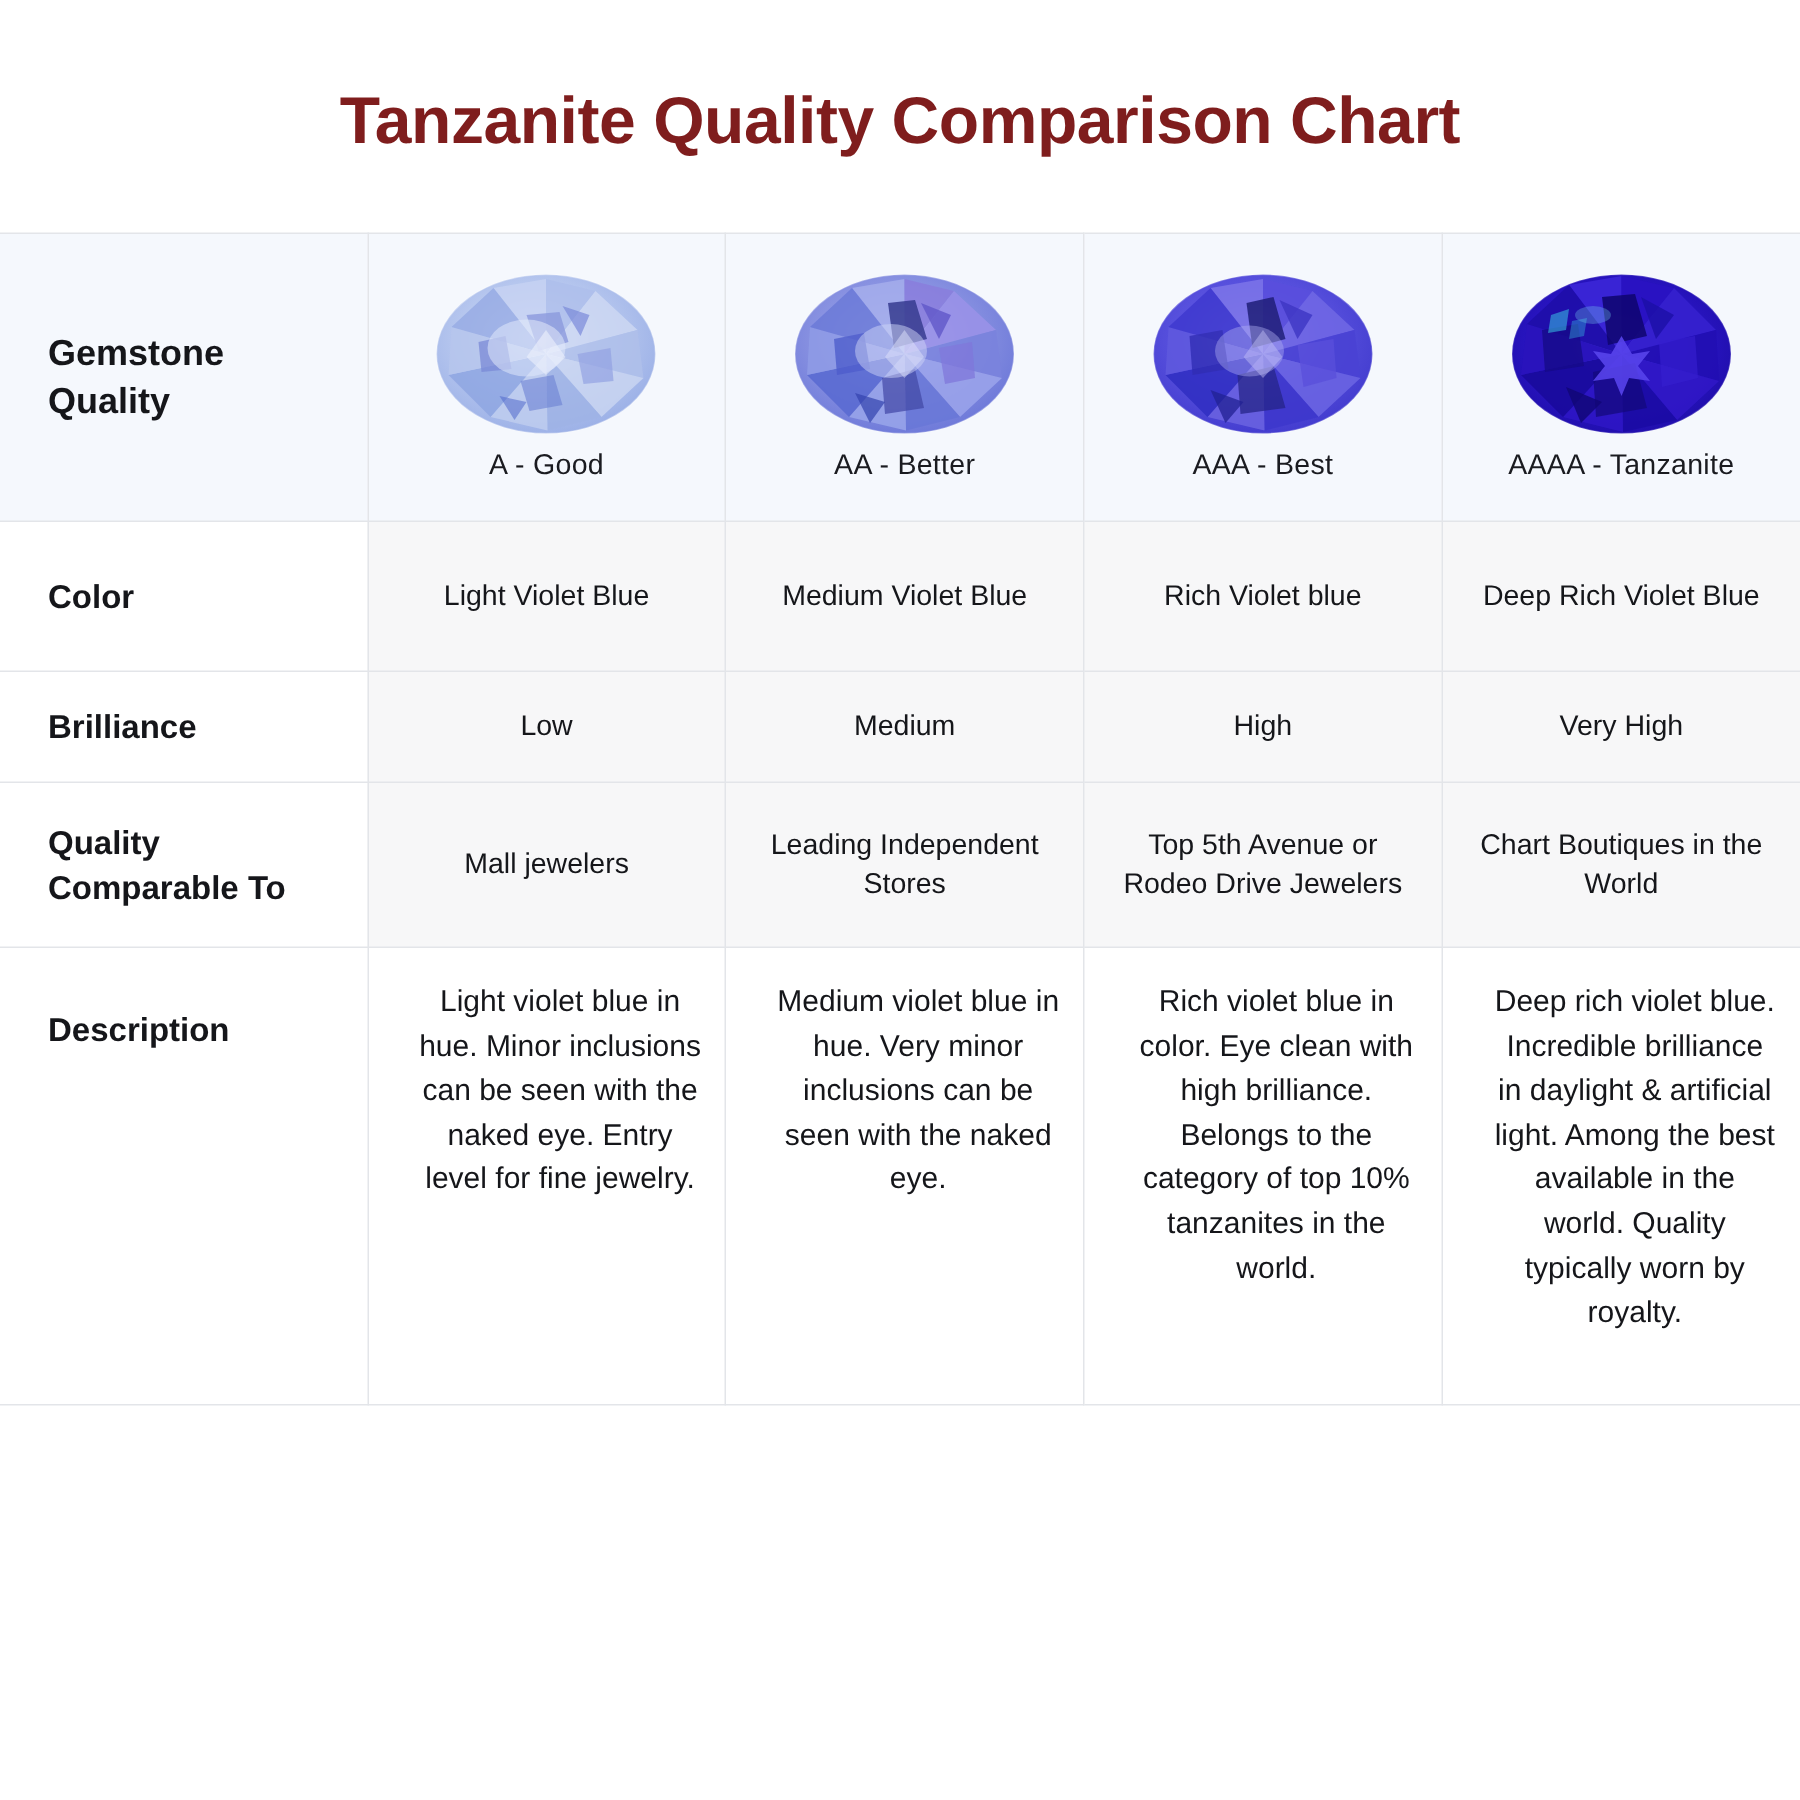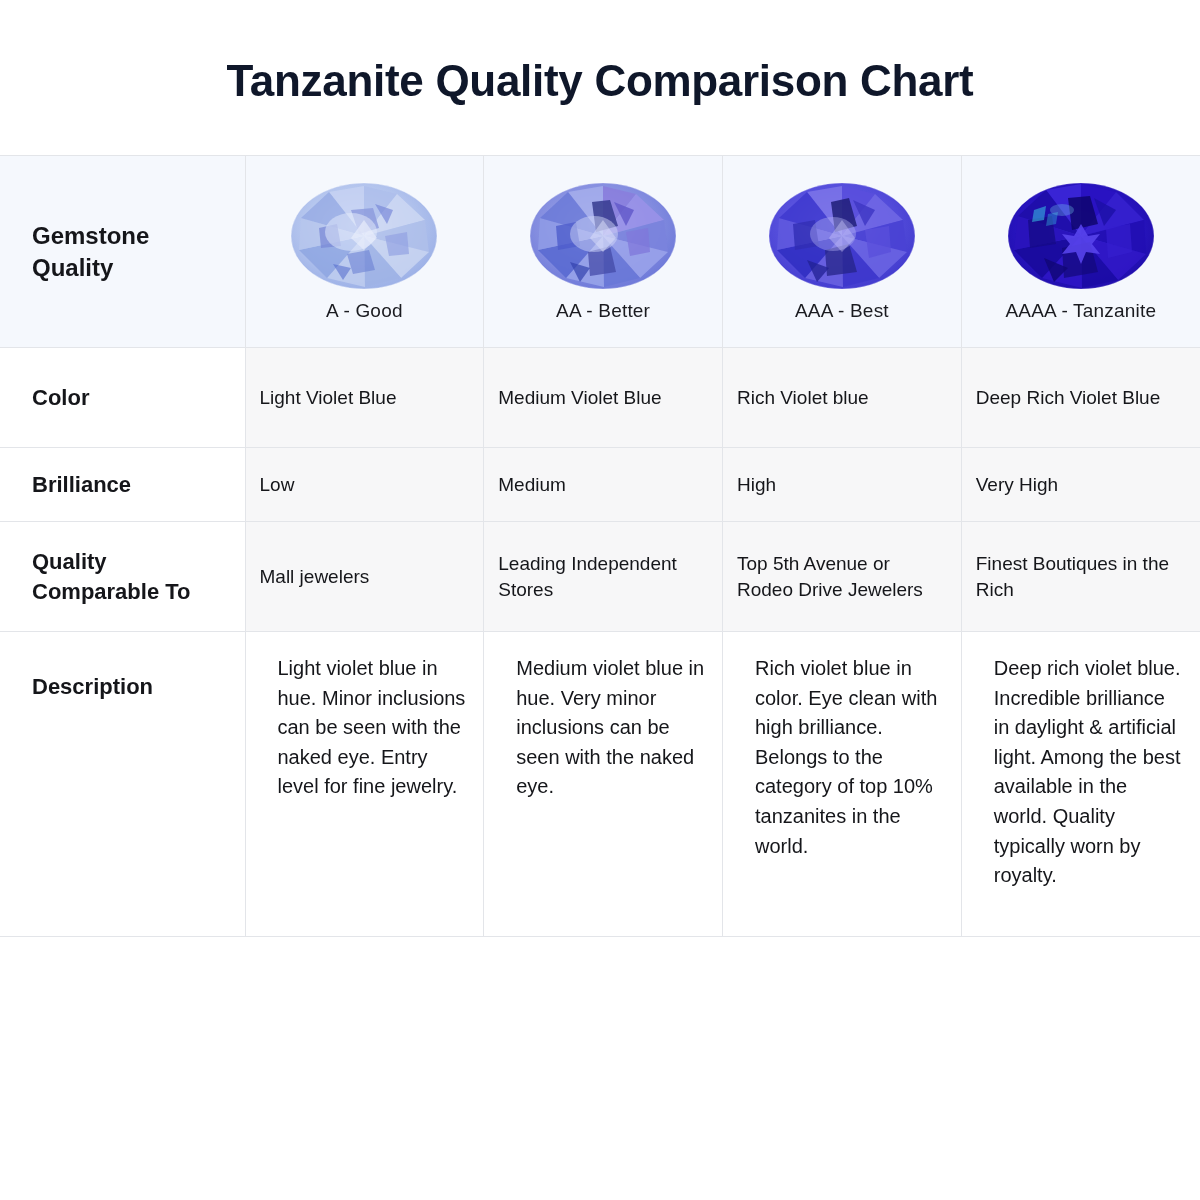--- a/index.html
+++ b/index.html
@@ -22,40 +22,41 @@
   
   .title-wrap {
     height: 155px;
     display: flex;
     align-items: center;
     justify-content: center;
   }
   .chart-title {
     font-size: 44px;
     font-weight: 700;
-    color: #0f172a;
+    color: #7f1d1d;
     letter-spacing: -0.3px;
     text-align: center;
     margin-top: 6px;
   }
 
   
   table.comparison {
     width: 1200px;
     border-collapse: collapse;
     table-layout: fixed;
   }
   table.comparison col.c-label { width: 245px; }
   table.comparison col.c-data  { width: 238.75px; }
 
   table.comparison td {
     border-right: 1px solid #e3e5e9;
     border-bottom: 1px solid #e3e5e9;
     border-top: 1px solid #e3e5e9;
     vertical-align: middle;
+    text-align: center;
     padding: 10px 14px;
     color: #15161a;
   }
   table.comparison td.label-cell {
     border-right: 1px solid #e3e5e9;
     border-left: none;
     text-align: left;
     padding-left: 32px;
     padding-right: 12px;
     font-size: 22px;
@@ -322,21 +323,21 @@
         <td class="data-cell">High</td>
         <td class="data-cell last-col">Very High</td>
       </tr>
 
 
       <tr class="shaded r-quality">
         <td class="label-cell">Quality Comparable To</td>
         <td class="data-cell">Mall jewelers</td>
         <td class="data-cell">Leading Independent Stores</td>
         <td class="data-cell">Top 5th Avenue or Rodeo Drive Jewelers</td>
-        <td class="data-cell last-col">Finest Boutiques in the Rich</td>
+        <td class="data-cell last-col">Chart Boutiques in the World</td>
       </tr>
 
       <tr class="plain r-description">
         <td class="label-cell">Description</td>
         <td class="data-cell">Light violet blue in hue. Minor inclusions can be seen with the naked eye. Entry level for fine jewelry.</td>
         <td class="data-cell">Medium violet blue in hue. Very minor inclusions can be seen with the naked eye.</td>
         <td class="data-cell">Rich violet blue in color. Eye clean with high brilliance. Belongs to the category of top 10% tanzanites in the world.</td>
         <td class="data-cell last-col">Deep rich violet blue. Incredible brilliance in daylight &amp; artificial light. Among the best available in the world. Quality typically worn by royalty.</td>
       </tr>
 

